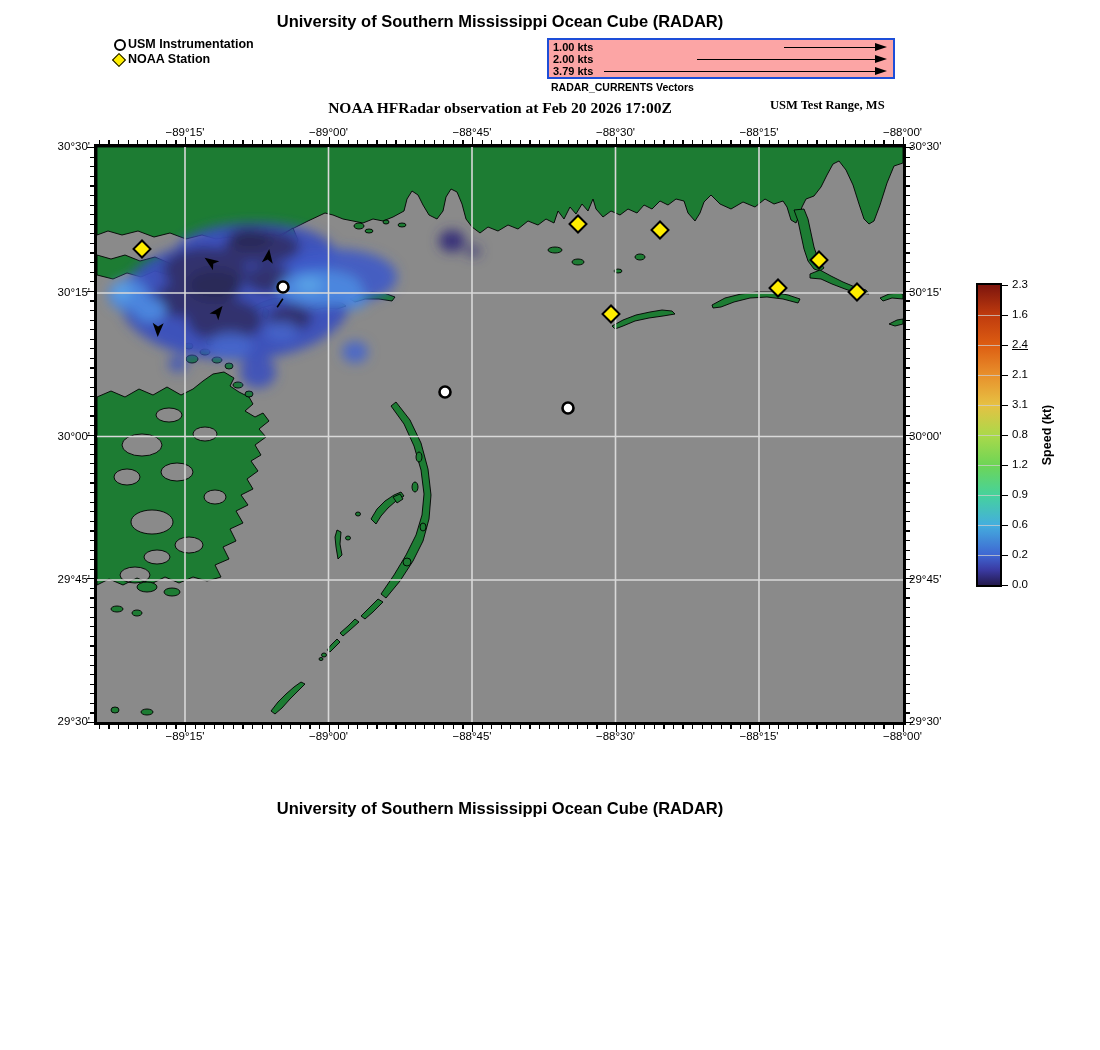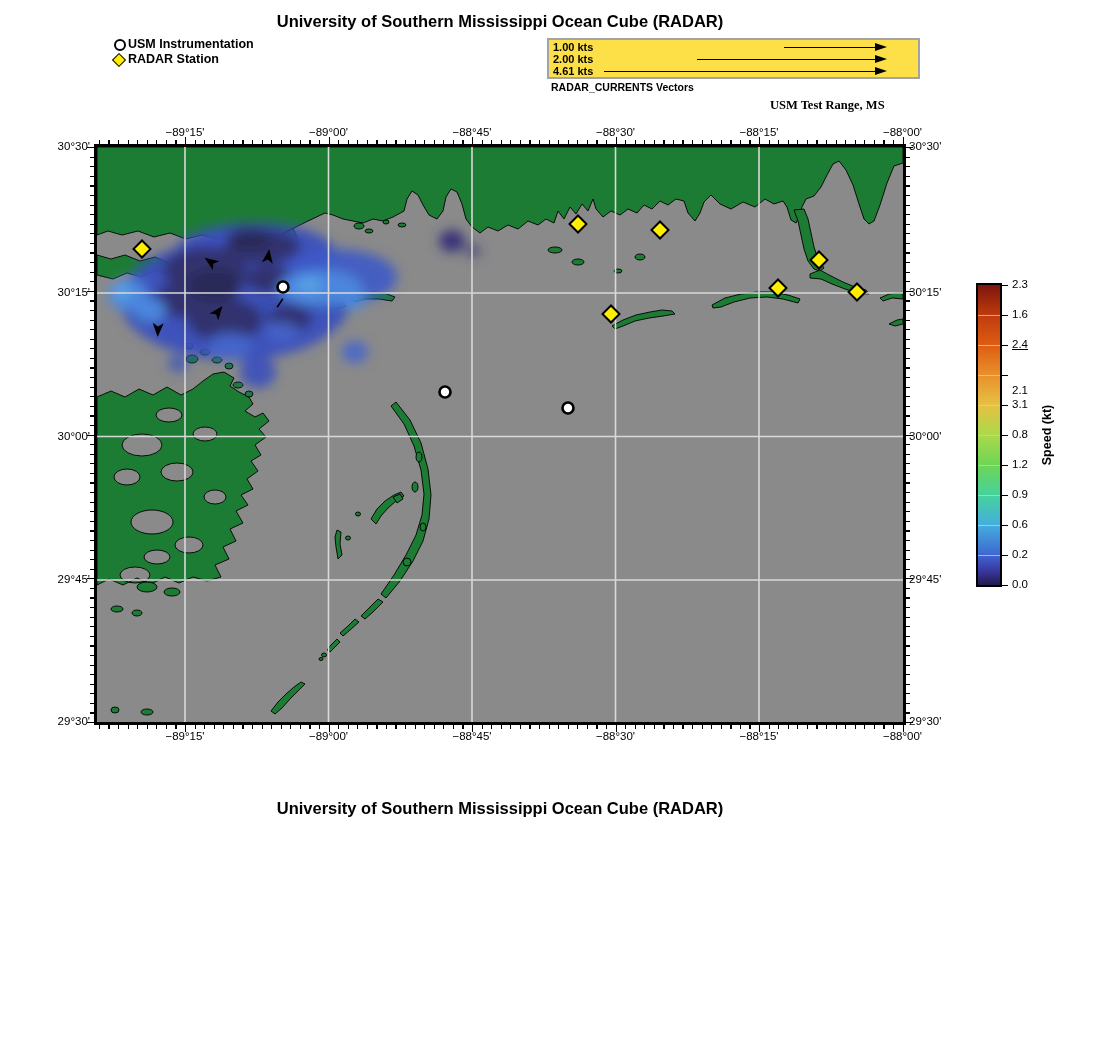--- a/index.html
+++ b/index.html
@@ -9,21 +9,21 @@
   #top-title{top:12px;left:0;width:1000px;text-align:center;font-size:16.5px;font-weight:bold;}
   #bottom-title{top:799px;left:0;width:1000px;text-align:center;font-size:16.5px;font-weight:bold;}
   #subtitle{top:99px;left:250px;width:500px;text-align:center;font-size:15.5px;font-weight:bold;
             font-family:"Liberation Serif",serif;}
   #region-label{top:98px;left:770px;width:200px;font-size:12.5px;font-weight:bold;
             font-family:"Liberation Serif",serif;}
   .legend-row{position:absolute;height:14px;}
   .legend-label{position:absolute;left:14px;top:-2px;font-size:12.5px;font-weight:bold;white-space:nowrap;}
   #legend-circle-icon{width:8px;height:8px;border:2px solid #000;border-radius:50%;background:#fff;}
   #legend-diamond-icon{width:8px;height:8px;border:1.5px solid #000;background:#ffee00;transform:rotate(45deg);margin-top:1px;}
-  #vector-scale-box{left:547px;top:38px;width:344px;height:37px;border:2px solid #a3a3a3;background:#fde047;padding-left:25px;}
+  #vector-scale-box{left:547px;top:38px;width:344px;height:37px;border:2px solid #1d4ed8;background:#fca5a5;}
   .vs-label{position:absolute;left:4px;font-size:11px;font-weight:bold;line-height:12px;white-space:nowrap;}
   .vs-line{position:absolute;height:1.4px;background:#000;}
   .vs-head{position:absolute;width:0;height:0;border-top:4.5px solid transparent;
            border-bottom:4.5px solid transparent;border-left:12px solid #000;}
   #vector-caption{left:551px;top:81px;font-size:10.5px;font-weight:bold;}
   #map-frame{left:94px;top:144px;width:806px;height:575px;border:3px solid #000;background:#8a8a8a;}
   .tick{position:absolute;background:#000;}
   .xlab{position:absolute;transform:translateX(-50%);font-size:11.5px;white-space:nowrap;}
   .ylab-l{position:absolute;left:24px;width:66px;text-align:right;font-size:11.5px;white-space:nowrap;}
   .ylab-r{position:absolute;left:909px;font-size:11.5px;white-space:nowrap;}
@@ -41,36 +41,37 @@
 <div id="page">
 
 <div class="abs" id="top-title">University of Southern Mississippi Ocean Cube (RADAR)</div>
 
 <div class="legend-row abs" style="left:114px;top:39px;">
   <div id="legend-circle-icon"></div>
   <div class="legend-label">USM Instrumentation</div>
 </div>
 <div class="legend-row abs" style="left:114px;top:54px;">
   <div id="legend-diamond-icon"></div>
-  <div class="legend-label">RADAR Station</div>
+  <div class="legend-label">NOAA Station</div>
 </div>
 
 <div class="abs" id="vector-scale-box">
       <div class="vs-label" style="top: 1px; position: absolute;">1.00 kts</div>
       <div class="vs-line" style="left: 235px; top: 7px; width: 93px; position: absolute;"></div>
       <div class="vs-head" style="left: 326px; top: 3px; position: absolute;"></div>
       <div class="vs-label" style="top: 13px; position: absolute;">2.00 kts</div>
       <div class="vs-line" style="left: 148px; top: 19px; width: 180px; position: absolute;"></div>
       <div class="vs-head" style="left: 326px; top: 15px; position: absolute;"></div>
-      <div class="vs-label" style="top: 25px; position: absolute;">4.61 kts</div>
+      <div class="vs-label" style="top: 25px; position: absolute;">3.79 kts</div>
       <div class="vs-line" style="left: 55px; top: 31px; width: 273px; position: absolute;"></div>
       <div class="vs-head" style="left: 326px; top: 27px; position: absolute;"></div>
     </div>
 <div class="abs" id="vector-caption">RADAR_CURRENTS Vectors</div>
 
+<div class="abs" id="subtitle">NOAA HFRadar observation at Feb 20 2026 17:00Z</div>
 <div class="abs" id="region-label">USM Test Range, MS</div>
 
 <div class="abs" id="map-frame">
 <svg id="map-svg" width="806" height="575" viewBox="0 0 806 575">
   <defs>
     <filter id="blobblur" x="-30%" y="-30%" width="160%" height="160%">
       <feGaussianBlur stdDeviation="6"></feGaussianBlur>
     </filter>
   </defs>
   <rect x="0" y="0" width="806" height="575" fill="#8a8a8a"></rect>
@@ -519,21 +520,21 @@
     <div class="cb-tick" style="top: 464.5px; position: absolute;"></div>
     <div class="cb-label" style="top: 458px; position: absolute;">1.2</div>
     <div class="cb-cross" style="top: 464.5px; position: absolute;"></div>
     <div class="cb-tick" style="top: 434.5px; position: absolute;"></div>
     <div class="cb-label" style="top: 428px; position: absolute;">0.8</div>
     <div class="cb-cross" style="top: 434.5px; position: absolute;"></div>
     <div class="cb-tick" style="top: 404.5px; position: absolute;"></div>
     <div class="cb-label" style="top: 398px; position: absolute;">3.1</div>
     <div class="cb-cross" style="top: 404.5px; position: absolute;"></div>
     <div class="cb-tick" style="top: 374.5px; position: absolute;"></div>
-    <div class="cb-label" style="top: 368px; position: absolute; margin-top: 16px;">2.1</div>
+    <div class="cb-label" style="top: 368px; position: absolute;">2.1</div>
     <div class="cb-cross" style="top: 374.5px; position: absolute;"></div>
     <div class="cb-tick" style="top: 344.5px; position: absolute;"></div>
     <div class="cb-label" style="top: 338px; position: absolute; text-decoration: underline;">2.4</div>
     <div class="cb-cross" style="top: 344.5px; position: absolute;"></div>
     <div class="cb-tick" style="top: 314.5px; position: absolute;"></div>
     <div class="cb-label" style="top: 308px; position: absolute;">1.6</div>
     <div class="cb-cross" style="top: 314.5px; position: absolute;"></div>
     <div class="cb-tick" style="top: 284.5px; position: absolute;"></div>
     <div class="cb-label" style="top: 278px; position: absolute;">2.3</div>
 

